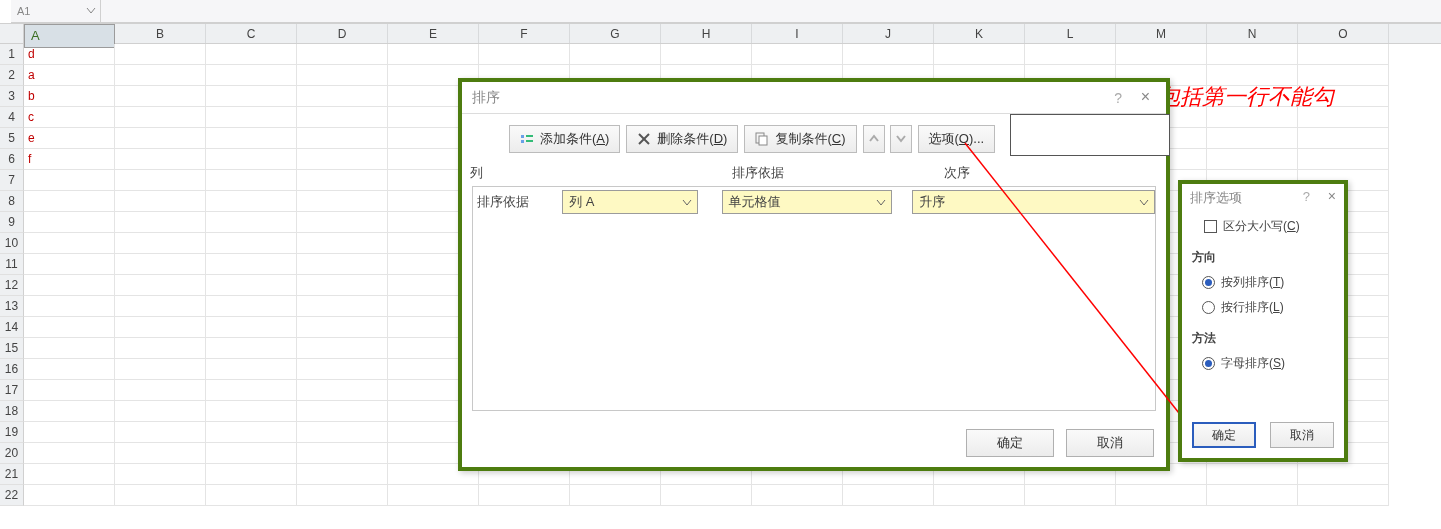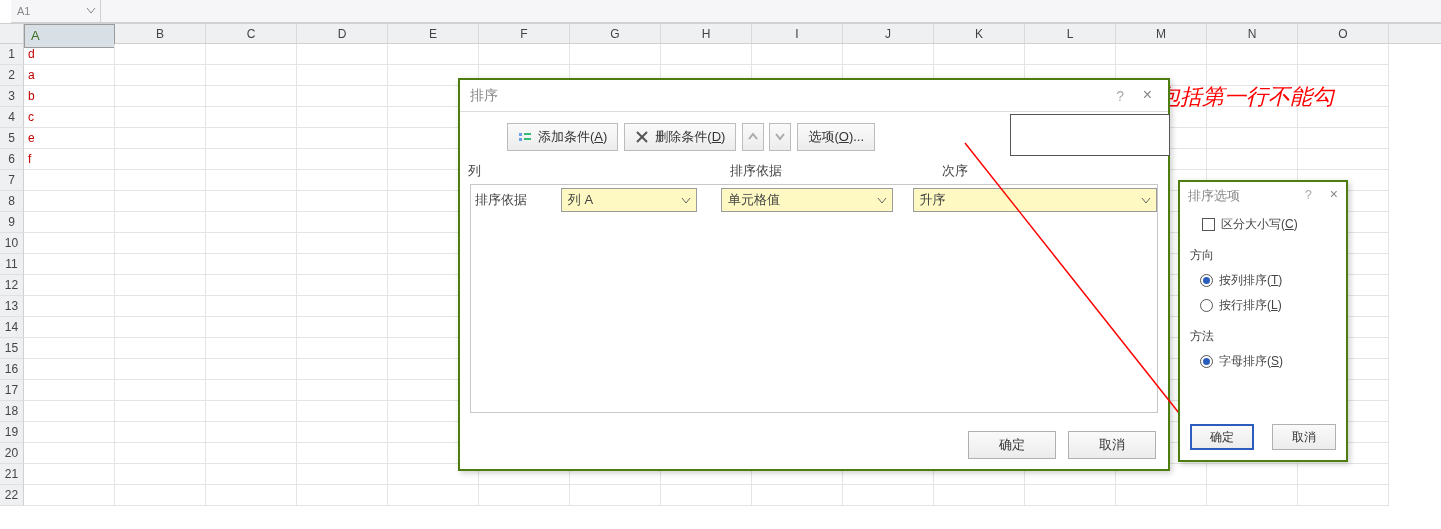--- a/index.html
+++ b/index.html
@@ -18,21 +18,21 @@
   .rowhdr { width:24px; border-right:1px solid #d0d0d0; border-bottom:1px solid #e0e0e0; background:#eef0f2; text-align:center; line-height:20px; color:#444; user-select:none; }
   .cell { width:91px; height:21px; border-right:1px solid #e4e4e4; border-bottom:1px solid #e4e4e4; padding:0 4px; line-height:20px; color:#c00000; overflow:hidden; white-space:nowrap; }
 
   
   .fxbar { position:absolute; top:0; left:11px; right:0; height:23px; background:#f6f6f8; border-bottom:1px solid #d0d0d0; }
   .fxbar .namebox { position:absolute; left:0; top:0; width:90px; height:22px; border-right:1px solid #d0d0d0; padding:0 6px; display:flex; align-items:center; color:#888; font-size:11px; }
   .fxbar .namebox .caret { position:absolute; right:4px; top:6px; }
   .fxbar .fxinput { position:absolute; left:92px; top:0; right:0; height:22px; padding:0 6px; display:flex; align-items:center; color:#888; }
 
   
-  .dlg { position:absolute; background:#fff; border:2px solid #4d7c0f; box-shadow:2px 2px 6px rgba(0,0,0,0.2); }
+  .dlg { position:absolute; background:#fff; border:4px solid #4d7c0f; box-shadow:2px 2px 6px rgba(0,0,0,0.2); }
   .dlg.sort { left:458px; top:78px; width:712px; height:393px; }
   .dlg.sort .titlebar { height:32px; background:#fff; border-bottom:1px solid #dcdcdc; position:relative; }
   .dlg.sort .titlebar .title { position:absolute; left:10px; top:7px; color:#888; font-size:14px; }
   .dlg.sort .titlebar .help  { position:absolute; right:44px; top:8px; color:#aaa; font-size:14px; }
   .dlg.sort .titlebar .close { position:absolute; right:10px; top:4px; color:#888; font-size:16px; padding:2px 6px; }
 
   .dlg.sort .toolbar { position:absolute; top:40px; left:8px; right:8px; height:34px; display:flex; align-items:center; gap:6px;padding-left:39px; }
   .tbtn { height:28px; padding:0 10px; display:flex; align-items:center; gap:6px; border:1px solid #bcbcbc; background:linear-gradient(#fafafa,#ececec); color:#333; font-size:13px; cursor:pointer; }
   .tbtn .ico { display:inline-flex; }
   .spinbtn { width:22px; height:28px; border:1px solid #bcbcbc; background:linear-gradient(#fafafa,#ececec); display:flex; align-items:center; justify-content:center; color:#999; }
@@ -66,21 +66,21 @@
   
   .arrow-svg { position:absolute; left:0; top:0; pointer-events:none; }
 
   
   .dlg.opts { left:1178px; top:180px; width:170px; height:282px; }
   .dlg.opts .titlebar { height:28px; position:relative; }
   .dlg.opts .titlebar .title { position:absolute; left:8px; top:5px; color:#888; font-size:13px; }
   .dlg.opts .titlebar .help  { position:absolute; right:34px; top:5px; color:#aaa; font-size:13px; }
   .dlg.opts .titlebar .close { position:absolute; right:8px; top:4px; color:#888; font-size:14px; }
   .dlg.opts .body { position:absolute; top:30px; left:10px; right:10px; bottom:46px; }
-  .group-title { font-size:12px; color:#444; margin:10px 0 4px; }
+  .group-title { font-size:12px; color:#444; margin:10px 0 4px;font-weight:bold; }
   .opt { display:flex; align-items:center; gap:6px; font-size:12px; color:#444; padding:4px 0 4px 10px; }
   .cb, .rb { width:13px; height:13px; border:1px solid #555; display:inline-flex; align-items:center; justify-content:center; background:#fff; }
   .rb { border-radius:50%; }
   .rb .dot { width:7px; height:7px; background:#2b5dbd; border-radius:50%; display:none; }
   .rb.checked .dot { display:block; }
   .dlg.opts .buttons { position:absolute; bottom:10px; left:10px; right:10px; display:flex; gap:10px; justify-content:space-between; }
   .dlg.opts .btn { width:64px; height:26px; font-size:12px; }
   .dlg.opts .btn.primary { border:2px solid #2b5dbd; }
   .hot { text-decoration: underline; }
 </style>
@@ -543,20 +543,29 @@
         <span><span>添加条件(</span><span class="hot">A</span><span>)</span></span>
       </div>
       <div class="tbtn">
         <span class="ico">
           <svg width="14" height="14">
               <line x1="2" y1="2" x2="12" y2="12" stroke="#555" stroke-width="2"></line>
               <line x1="12" y1="2" x2="2" y2="12" stroke="#555" stroke-width="2"></line>
             </svg>
         </span>
         <span><span>删除条件(</span><span class="hot">D</span><span>)</span></span>
+      </div>
+      <div class="tbtn">
+        <span class="ico">
+          <svg width="14" height="14">
+              <rect x="1" y="1" width="8" height="10" fill="none" stroke="#888"></rect>
+              <rect x="4" y="4" width="8" height="9" fill="#fff" stroke="#888"></rect>
+            </svg>
+        </span>
+        <span><span>复制条件(</span><span class="hot">C</span><span>)</span></span>
       </div>
       <div class="spinbtn">
         <svg width="10" height="10">
             <path d="M1 7 L5 2 L9 7" fill="none" stroke="#aaa" stroke-width="2"></path>
           </svg>
       </div>
       <div class="spinbtn down">
         <svg width="10" height="10">
             <path d="M1 2 L5 7 L9 2" fill="none" stroke="#aaa" stroke-width="2"></path>
           </svg>

